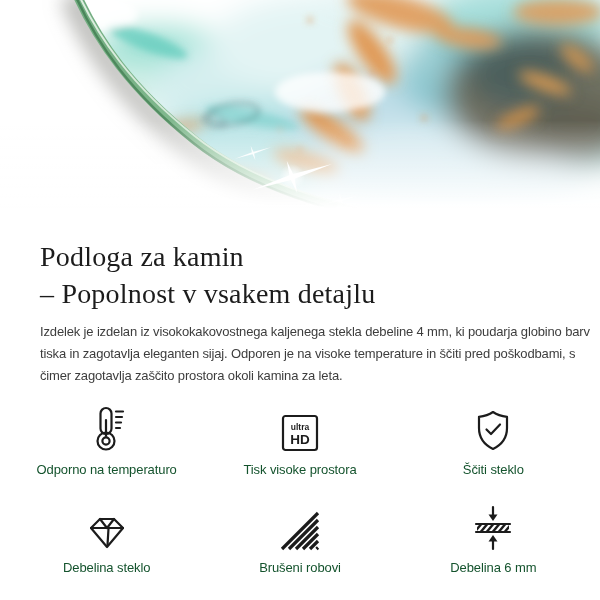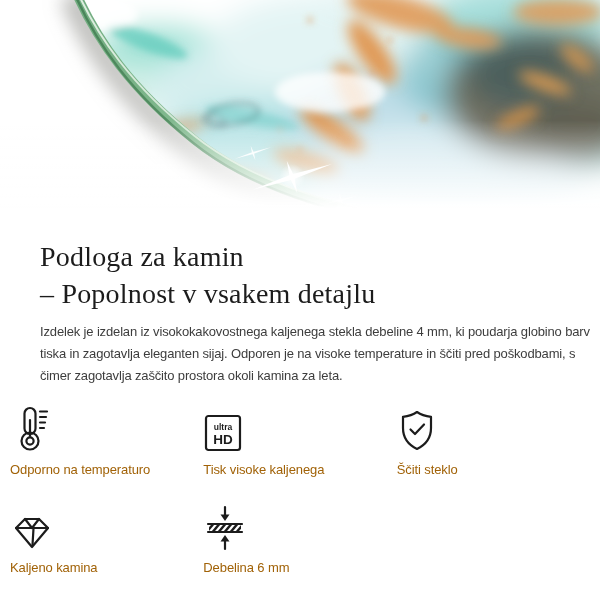--- a/index.html
+++ b/index.html
@@ -26,24 +26,24 @@
     color:var(--text_color,#3d3d3d);
     margin:9px 0 0 0;
     width:552px;
   }
   .features{
     display:grid;
     grid-template-columns:repeat(3,1fr);
     row-gap:24px;
     margin:16px -30px 0 -30px;
   }
-  .feature{display:flex;flex-direction:column;align-items:flex-start;}
+  .feature{display:flex;flex-direction:column;align-items:center;}
   .icon-box{height:50px;display:flex;align-items:flex-end;justify-content:center;}
   .feature-label{
-    font-size:13px;color:#a16207;margin-top:9px;letter-spacing:-.1px;
+    font-size:13px;color:#14532d;margin-top:9px;letter-spacing:-.1px;
     white-space:nowrap;
   }
   .ic{stroke:var(--ink,#1b1b1b);fill:none;stroke-width:2.2;stroke-linecap:round;stroke-linejoin:round;}
   .ic-fill{fill:var(--ink,#1b1b1b);stroke:none;}
   .ic-text{fill:var(--ink,#1b1b1b);font-family:"Liberation Sans",sans-serif;font-weight:bold;}
 </style>
 </head>
 <body>
 
 <div class="page">
@@ -204,21 +204,21 @@
       </div>
 
       <div class="feature">
         <div class="icon-box">
           <svg width="40" height="40" viewBox="0 0 40 40">
             <rect class="ic" x="3" y="3" width="34" height="34" rx="2.5" stroke-width="2.6"></rect>
             <text class="ic-text" x="20" y="17" font-size="8.5" text-anchor="middle">ultra</text>
             <text class="ic-text" x="20" y="31" font-size="13.5" text-anchor="middle">HD</text>
           </svg>
         </div>
-        <div class="feature-label">Tisk visoke kaljenega</div>
+        <div class="feature-label">Tisk visoke prostora</div>
       </div>
 
       <div class="feature">
         <div class="icon-box">
           <svg width="40" height="44" viewBox="0 0 40 44">
             <path class="ic" stroke-width="2.3" d="M20,3 C23.5,5.5 28.5,7.2 34,7.8 L34,19 C34,29 28.6,35.8 20,40 C11.4,35.8 6,29 6,19 L6,7.8 C11.5,7.2 16.5,5.5 20,3 Z"></path>
             <path class="ic" stroke-width="2.3" d="M13.5,20.5 L18,25 L27,15.5"></path>
           </svg>
         </div>
         <div class="feature-label">Ščiti steklo</div>
@@ -227,23 +227,38 @@
       <div class="feature">
         <div class="icon-box">
           <svg width="44" height="40" viewBox="0 0 44 40">
             <path class="ic" stroke-width="2" d="M6,17 L15,8 L29,8 L38,17 L22,36 Z"></path>
             <line class="ic" x1="6" y1="17" x2="38" y2="17" stroke-width="2"></line>
             <line class="ic" x1="15" y1="8" x2="22" y2="17" stroke-width="2"></line>
             <line class="ic" x1="29" y1="8" x2="22" y2="17" stroke-width="2"></line>
             <line class="ic" x1="23.5" y1="17.5" x2="22.5" y2="34" stroke-width="2"></line>
           </svg>
         </div>
-        <div class="feature-label">Kaljeno kamina</div>
-      </div>
-
+        <div class="feature-label">Debelina steklo</div>
+      </div>
+
+      <div class="feature">
+        <div class="icon-box">
+          <svg width="44" height="40" viewBox="0 0 44 40">
+            <g stroke="#1b1b1b" stroke-width="3.2" stroke-linecap="butt">
+              <line x1="4" y1="38" x2="40" y2="2"></line>
+              <line x1="11" y1="38" x2="40" y2="9"></line>
+              <line x1="18" y1="38" x2="40" y2="16"></line>
+              <line x1="25" y1="38" x2="40" y2="23"></line>
+              <line x1="32" y1="38" x2="40" y2="30"></line>
+              <line x1="38.5" y1="38" x2="40" y2="36.5"></line>
+            </g>
+          </svg>
+        </div>
+        <div class="feature-label">Brušeni robovi</div>
+      </div>
 
       <div class="feature">
         <div class="icon-box">
           <svg width="44" height="46" viewBox="0 0 44 46">
             <defs>
               <clipPath id="barClip">
                   <rect x="6" y="19.5" width="32" height="7"></rect>
                 </clipPath>
             </defs>
             <g clip-path="url(#barClip)" stroke="#1b1b1b" stroke-width="2.4">

